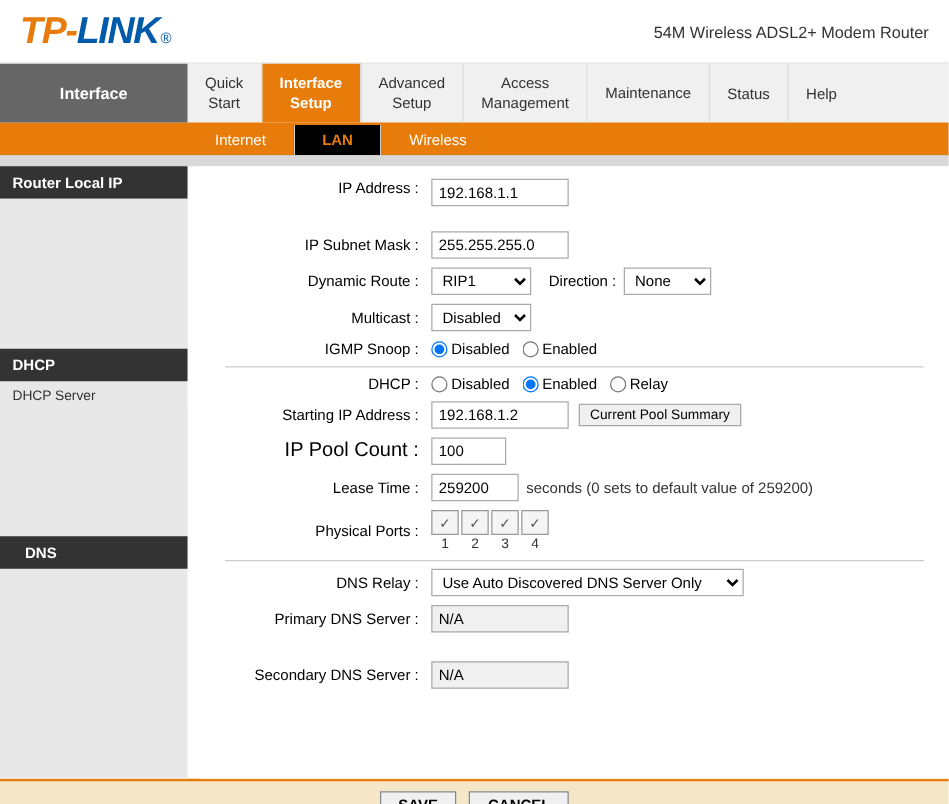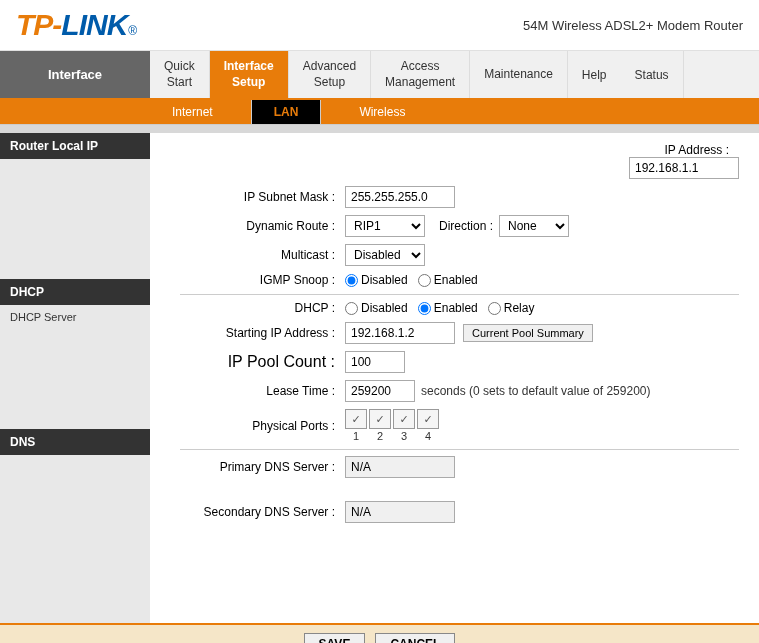--- a/index.html
+++ b/index.html
@@ -20,54 +20,54 @@
 </div>
 
 <div style="display:flex; align-items:stretch; background:#f0f0f0; border-bottom:2px solid #e87c0a;">
   <div style="background:#666; color:#fff; font-size:13px; font-weight:bold; min-width:150px; display:flex; align-items:center; justify-content:center;">Interface</div>
   <div style="display:flex; flex:1;">
     <div style="padding:8px 14px; font-size:12px; color:#333; cursor:pointer; border-right:1px solid #ddd; display:flex; align-items:center; text-align:center; line-height:1.3;">Quick<br>Start</div>
     <div style="padding:8px 14px; font-size:12px; color:#fff; cursor:pointer; border-right:1px solid #ddd; background:#e87c0a; font-weight:bold; display:flex; align-items:center; text-align:center; line-height:1.3;">Interface<br>Setup</div>
     <div style="padding:8px 14px; font-size:12px; color:#333; cursor:pointer; border-right:1px solid #ddd; display:flex; align-items:center; text-align:center; line-height:1.3;">Advanced<br>Setup</div>
     <div style="padding:8px 14px; font-size:12px; color:#333; cursor:pointer; border-right:1px solid #ddd; display:flex; align-items:center; text-align:center; line-height:1.3;">Access<br>Management</div>
     <div style="padding:8px 14px; font-size:12px; color:#333; cursor:pointer; border-right:1px solid #ddd; display:flex; align-items:center; text-align:center; line-height:1.3;">Maintenance</div>
+    <div style="padding:8px 14px; font-size:12px; color:#333; cursor:pointer; border-right:1px solid #ddd; display:flex; align-items:center;">Status</div>
     <div style="padding:8px 14px; font-size:12px; color:#333; cursor:pointer; display:flex; align-items:center;">Help</div>
-    <div style="padding:8px 14px; font-size:12px; color:#333; cursor:pointer; border-right:1px solid #ddd; display:flex; align-items:center;">Status</div>
   </div>
 </div>
 
-<div style="display:flex; background:#e87c0a; padding-left:150px; border-bottom:1px solid #ccc;gap:16px;">
+<div style="display:flex; background:#e87c0a; padding-left:150px; border-bottom:1px solid #ccc;">
   <div style="padding:5px 22px; font-size:12px; color:#fff; cursor:pointer; background:#e87c0a;">Internet</div>
   <div style="padding:5px 22px; font-size:12px; color:#e87c0a; cursor:pointer; background:#000000; font-weight:bold; border-left:1px solid #ccc; border-right:1px solid #ccc;">LAN</div>
   <div style="padding:5px 22px; font-size:12px; color:#fff; cursor:pointer; background:#e87c0a;">Wireless</div>
 </div>
 
 <div style="height:8px; background:#d8d8d8;"></div>
 
 <div style="display:flex; min-height:490px;gap:10px;">
 
   <div style="width:150px; background:#e8e8e8; flex-shrink:0;">
     <div style="background:#333; color:#fff; font-size:12px; font-weight:bold; padding:6px 10px;">
       <span>Router Local IP</span>
     </div>
     <div style="height:120px; background:#e8e8e8;"></div>
     <div style="background:#333; color:#fff; font-size:12px; font-weight:bold; padding:6px 10px;">
       <span>DHCP</span>
     </div>
     <div style="padding:6px 10px; font-size:11px; color:#333;">DHCP Server</div>
     <div style="height:100px; background:#e8e8e8;"></div>
-    <div style="background:#333; color:#fff; font-size:12px; font-weight:bold; padding:6px 10px;">
+    <div style="background:#333; color:#fff; font-size:12px; font-weight:bold; padding:6px 20px;">
       <span>DNS</span>
     </div>
   </div>
 
   <div style="flex:1; padding:10px 20px; background:#fff;">
 
     <div>
-      <div style="display:flex; align-items:flex-end; margin-bottom:7px;flex-direction:column;">
+      <div style="display:flex; align-items:flex-start; margin-bottom:20px;">
         <div style="min-width:165px; text-align:right; padding-right:10px; font-size:12px;">IP Address :</div>
         <input type="text" style="width: 110px; border: 1px solid rgb(170, 170, 170); padding: 2px 5px; font-size: 12px; height: 22px;" value="192.168.1.1">
       </div>
       <div style="display:flex; align-items:center; margin-bottom:7px;">
         <div style="min-width:165px; text-align:right; padding-right:10px; font-size:12px;">IP Subnet Mask :</div>
         <input type="text" style="width: 110px; border: 1px solid rgb(170, 170, 170); padding: 2px 5px; font-size: 12px; height: 22px;" value="255.255.255.0">
       </div>
       <div style="display:flex; align-items:center; margin-bottom:7px;">
         <div style="min-width:165px; text-align:right; padding-right:10px; font-size:12px;">Dynamic Route :</div>
         <select style="width:80px; border:1px solid #aaa; font-size:12px; height:22px;">
@@ -156,20 +156,28 @@
             <div style="width:22px; text-align:center; font-size:11px; color:#333;">3</div>
             <div style="width:22px; text-align:center; font-size:11px; color:#333;">4</div>
           </div>
         </div>
       </div>
     </div>
 
     <hr style="border:none; border-top:1px solid #ccc; margin:6px 0;">
 
     <div>
+      <div style="display:flex; align-items:center; margin-bottom:7px;">
+        <div style="min-width:165px; text-align:right; padding-right:10px; font-size:12px;">DNS Relay :</div>
+        <select style="width:250px; border:1px solid #aaa; font-size:12px; height:22px;">
+          <option>Use Auto Discovered DNS Server Only</option>
+          <option>Use User Discovered DNS Server Only</option>
+          <option>Disable DNS Relay</option>
+        </select>
+      </div>
       <div style="display:flex; align-items:center; margin-bottom:23px;">
         <div style="min-width:165px; text-align:right; padding-right:10px; font-size:12px;">Primary DNS Server :</div>
         <input type="text" style="width: 110px; border: 1px solid rgb(170, 170, 170); padding: 2px 5px; font-size: 12px; height: 22px; background: rgb(240, 240, 240);" value="N/A">
       </div>
       <div style="display:flex; align-items:center; margin-bottom:7px;">
         <div style="min-width:165px; text-align:right; padding-right:10px; font-size:12px;">Secondary DNS Server :</div>
         <input type="text" style="width: 110px; border: 1px solid rgb(170, 170, 170); padding: 2px 5px; font-size: 12px; height: 22px; background: rgb(240, 240, 240);" value="N/A">
       </div>
     </div>
 

